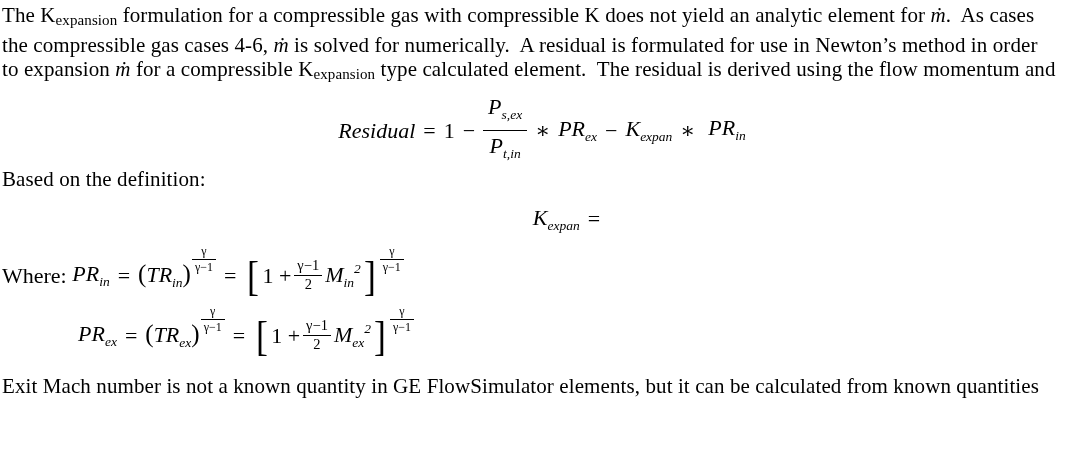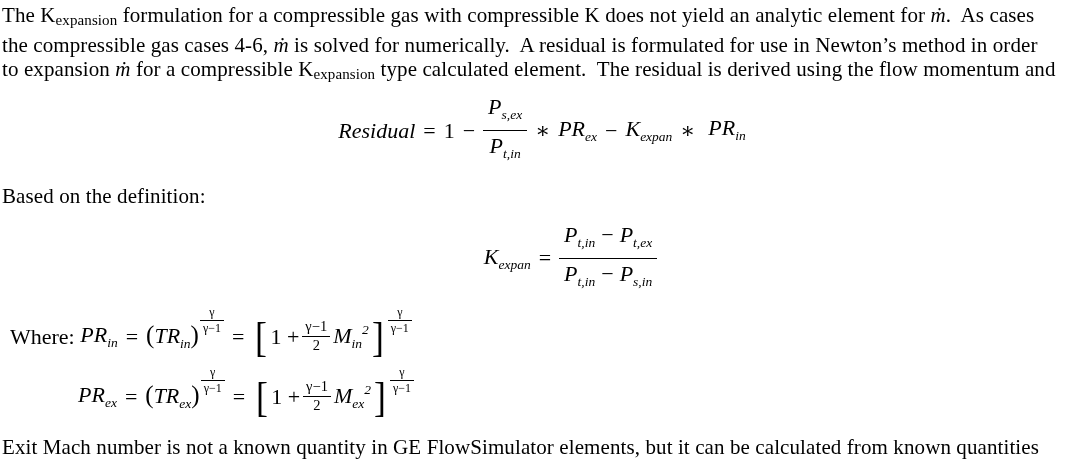--- a/index.html
+++ b/index.html
@@ -32,26 +32,26 @@
   .frac .den { padding:2px 5px 0; white-space:pre; }
   .sfrac { display:inline-flex; flex-direction:column; text-align:center; line-height:1.1; }
   .sfrac .num { border-bottom:1.2px solid #000; padding:0 3px 1px; }
   .sfrac .den { padding:1px 3px 0; }
   .midfrac { font-size:14.5px; margin:0 3px; }
   .expfrac { font-size:12px; transform:translateY(-16px); margin-left:1px; }
   .paren { font-style:normal; font-size:25px; }
   .bracket { font-style:normal; font-size:42px; font-weight:400; line-height:40px; margin:0 2px; transform:scaleX(0.85); }
 
   #eq-residual { margin-top:7px; }
-  #based-on { margin-top:17px; }
+  #based-on { }
   #eq-kexpan { margin-top:13px; position:relative; left:26px; }
   .whereline { display:flex; align-items:center; font-size:22px; height:58px; }
   #where-1 { margin-top:13px; }
   #where-2 { margin-top:2px; padding-left:76px; }
-  .where-label { font-style:normal; white-space:pre;margin-left:8px; }
+  .where-label { font-style:normal; white-space:pre; }
   #para-exit { margin-top:9px; }
 </style>
 </head>
 <body>
 
 <div class="doc">
 
   <div class="para">
     <div class="line"><span>The K</span><span class="subsc">expansion</span><span> formulation for a compressible gas with compressible K does not yield an analytic element for </span><span class="mi">ṁ</span><span>.  As cases</span></div>
     <div class="line"><span>the compressible gas cases 4-6, </span><span class="mi">ṁ</span><span> is solved for numerically.  A residual is formulated for use in Newton’s method in order</span></div>
@@ -80,24 +80,20 @@
   </div>
 
   <div class="para" id="based-on">
     <div class="line"><span>Based on the definition:</span></div>
   </div>
 
   <div class="dispeq" id="eq-kexpan">
     <span class="eqrow">
       <span class="term"><span class="mvar">K</span><span class="msub">expan</span></span>
       <span class="op">=</span>
-      <span class="frac">
-        <span class="num"><span class="mvar">P</span><span class="msub">t,in</span><span class="opn">−</span><span class="mvar">P</span><span class="msub">t,ex</span></span>
-        <span class="den"><span class="mvar">P</span><span class="msub">t,in</span><span class="opn">−</span><span class="mvar">P</span><span class="msub">s,in</span></span>
-      </span>
     </span>
   </div>
 
   <div class="whereline" id="where-1">
     <span class="where-label">Where: </span>
     <span class="eqrow">
       <span class="term"><span class="mvar">PR</span><span class="msub">in</span></span>
       <span class="op">=</span>
       <span class="term"><span class="paren">(</span><span class="mvar">TR</span><span class="msub">in</span><span class="paren">)</span></span>
       <span class="sfrac expfrac">

